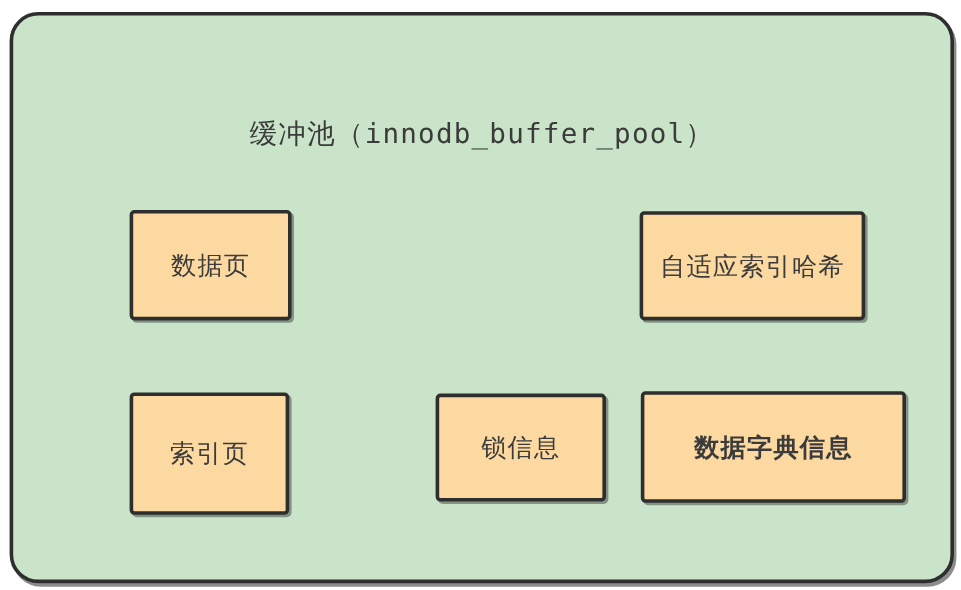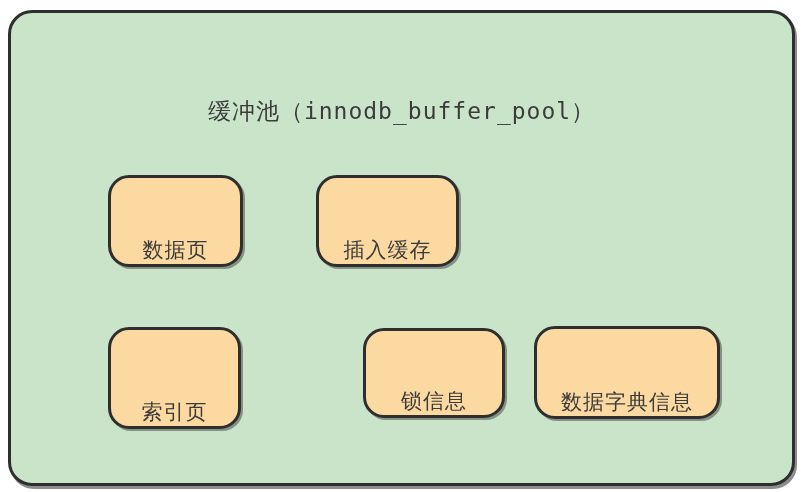--- a/index.html
+++ b/index.html
@@ -38,55 +38,55 @@
     letter-spacing:1px;
     color:var(--text);
     font-weight:400;
     user-select:none;
     margin-top:35px;
   }
   .node{
     position:absolute;
     background:var(--box-fill);
     border:3px solid var(--stroke);
-    border-radius:21px;
+    border-radius:4px;
     box-shadow:2px 2px 0 rgba(46,46,46,0.45);
     display:flex;
-    align-items:flex-end;
+    align-items:center;
     justify-content:center;
     font-size:21px;
     color:var(--text);
     letter-spacing:1px;
     user-select:none;
   }
   
   .node-data-page        {left: 97px; top:162px; width:135px; height:92px;}
   .node-insert-buffer    {left:305px; top:162px; width:143px; height:92px;}
   .node-adaptive-hash    {left:522px; top:163px; width:188px; height:91px;}
   
   .node-index-page       {left: 97px; top:314px; width:133px; height:102px;}
   .node-lock-info        {left:305px; top:315px; width:142px; height:90px;margin-left:47px;}
-  .node-data-dictionary  {left:523px; top:313px; width:186px; height:93px;}
+  .node-data-dictionary  {left:523px; top:313px; width:221px; height:93px;font-weight:bold;}
 </style>
 </head>
 <body>
 
 <div id="canvas">
   <div class="pool-container">
 
     <div class="pool-title">缓冲池（innodb_buffer_pool）</div>
 
     <div class="node node-data-page">
       <span>数据页</span>
     </div>
 
-    <div class="node node-insert-buffer">
-      <span>插入缓存</span>
+
+    <div class="node node-adaptive-hash">
+      <span>自适应索引哈希</span>
     </div>
-
 
     <div class="node node-index-page">
       <span>索引页</span>
     </div>
 
     <div class="node node-lock-info">
       <span>锁信息</span>
     </div>
 
     <div class="node node-data-dictionary">

